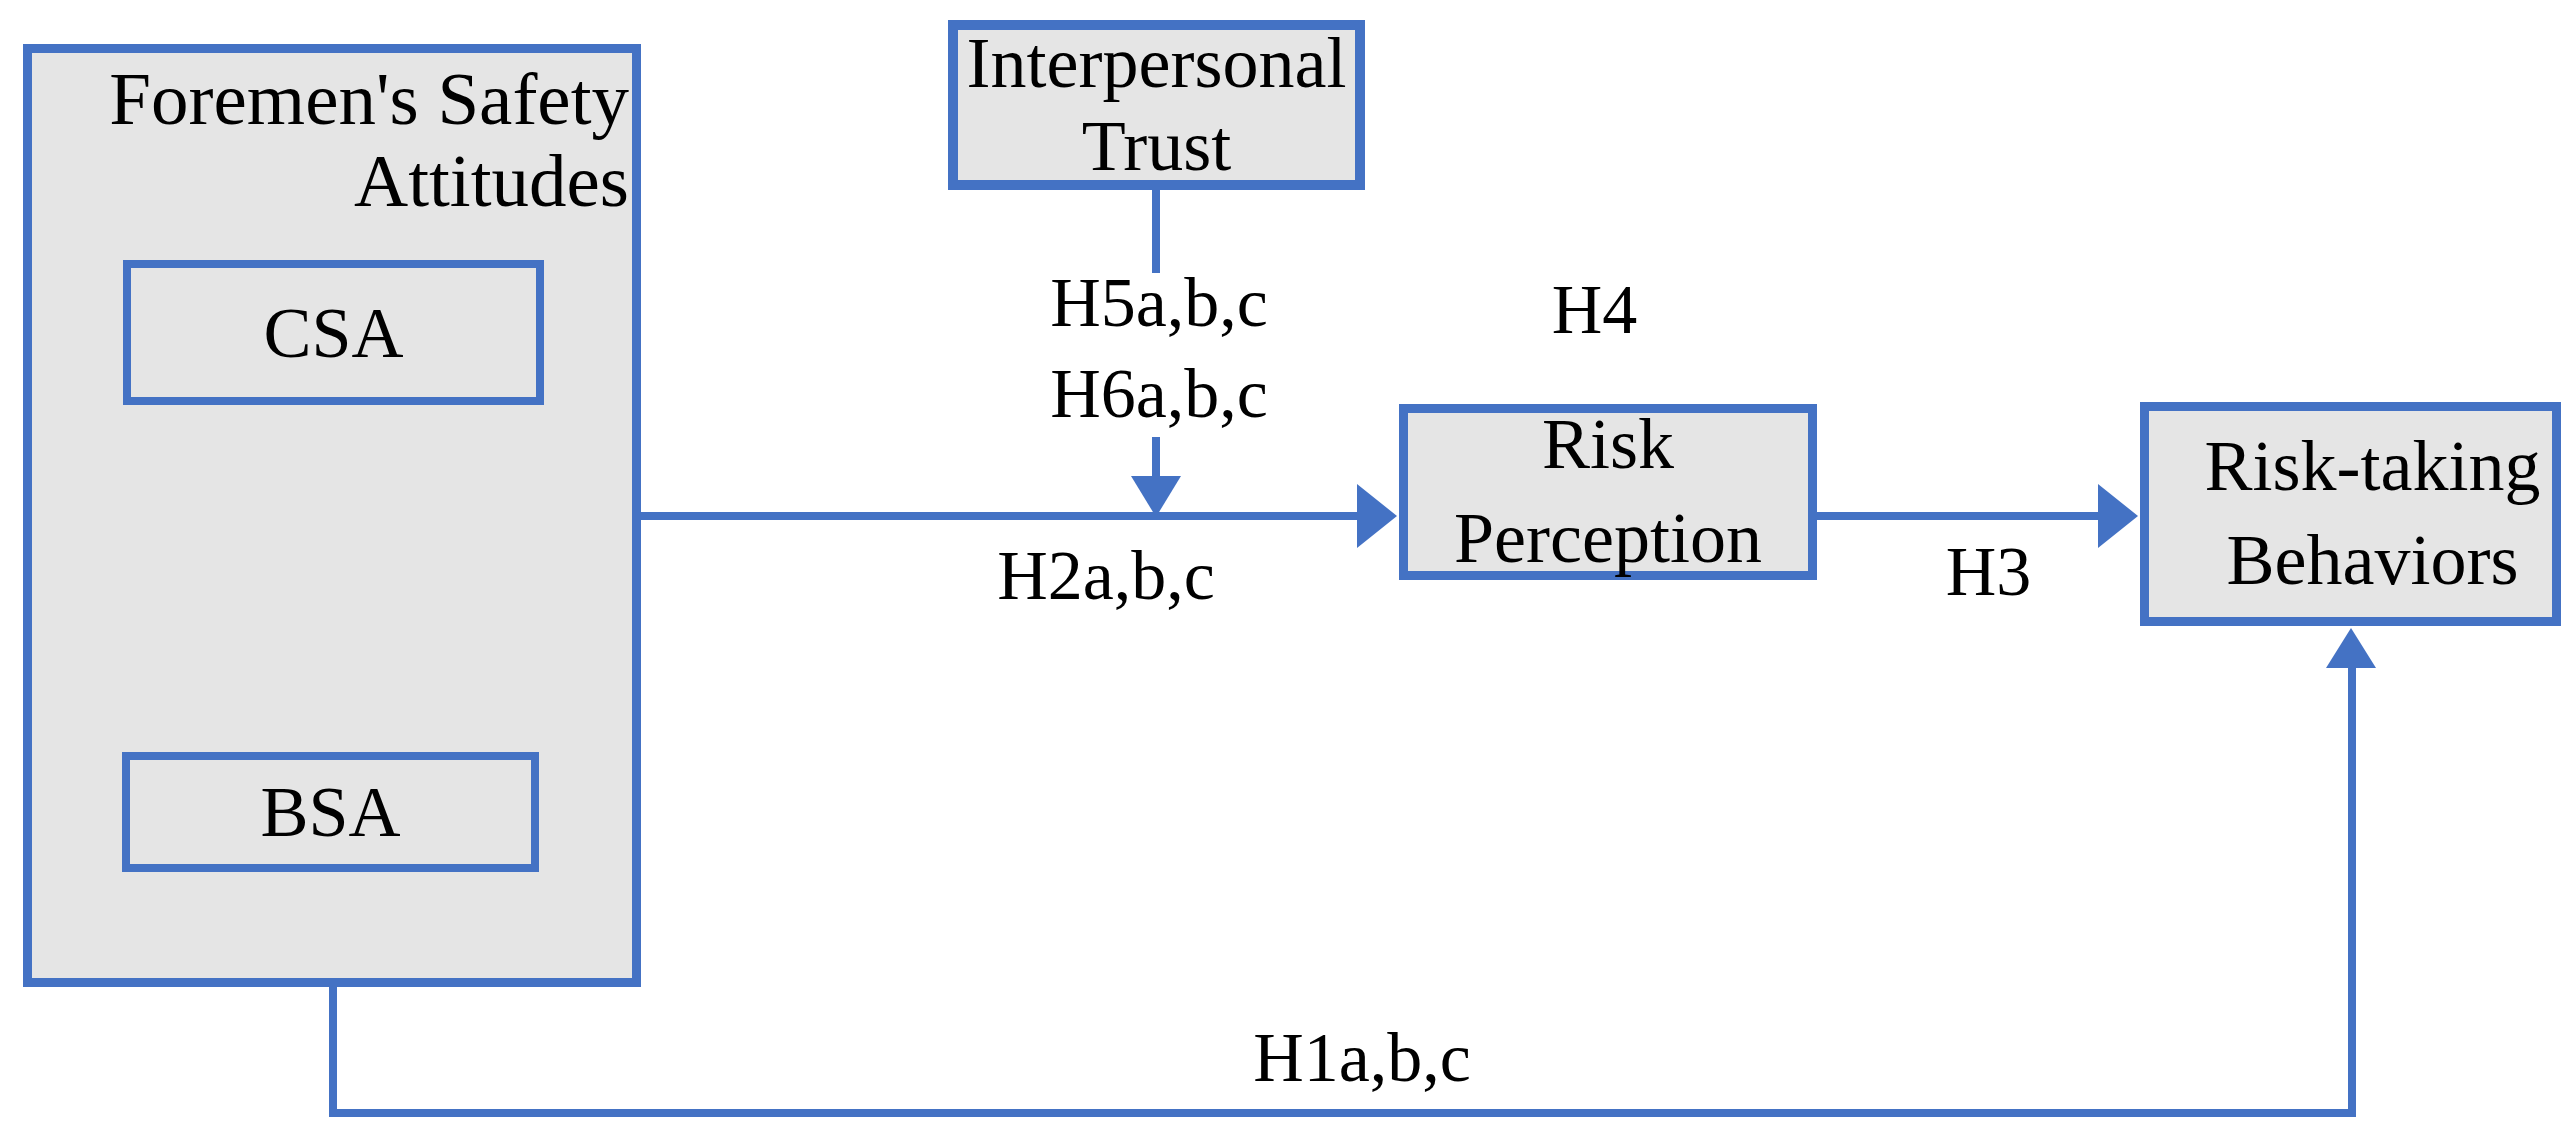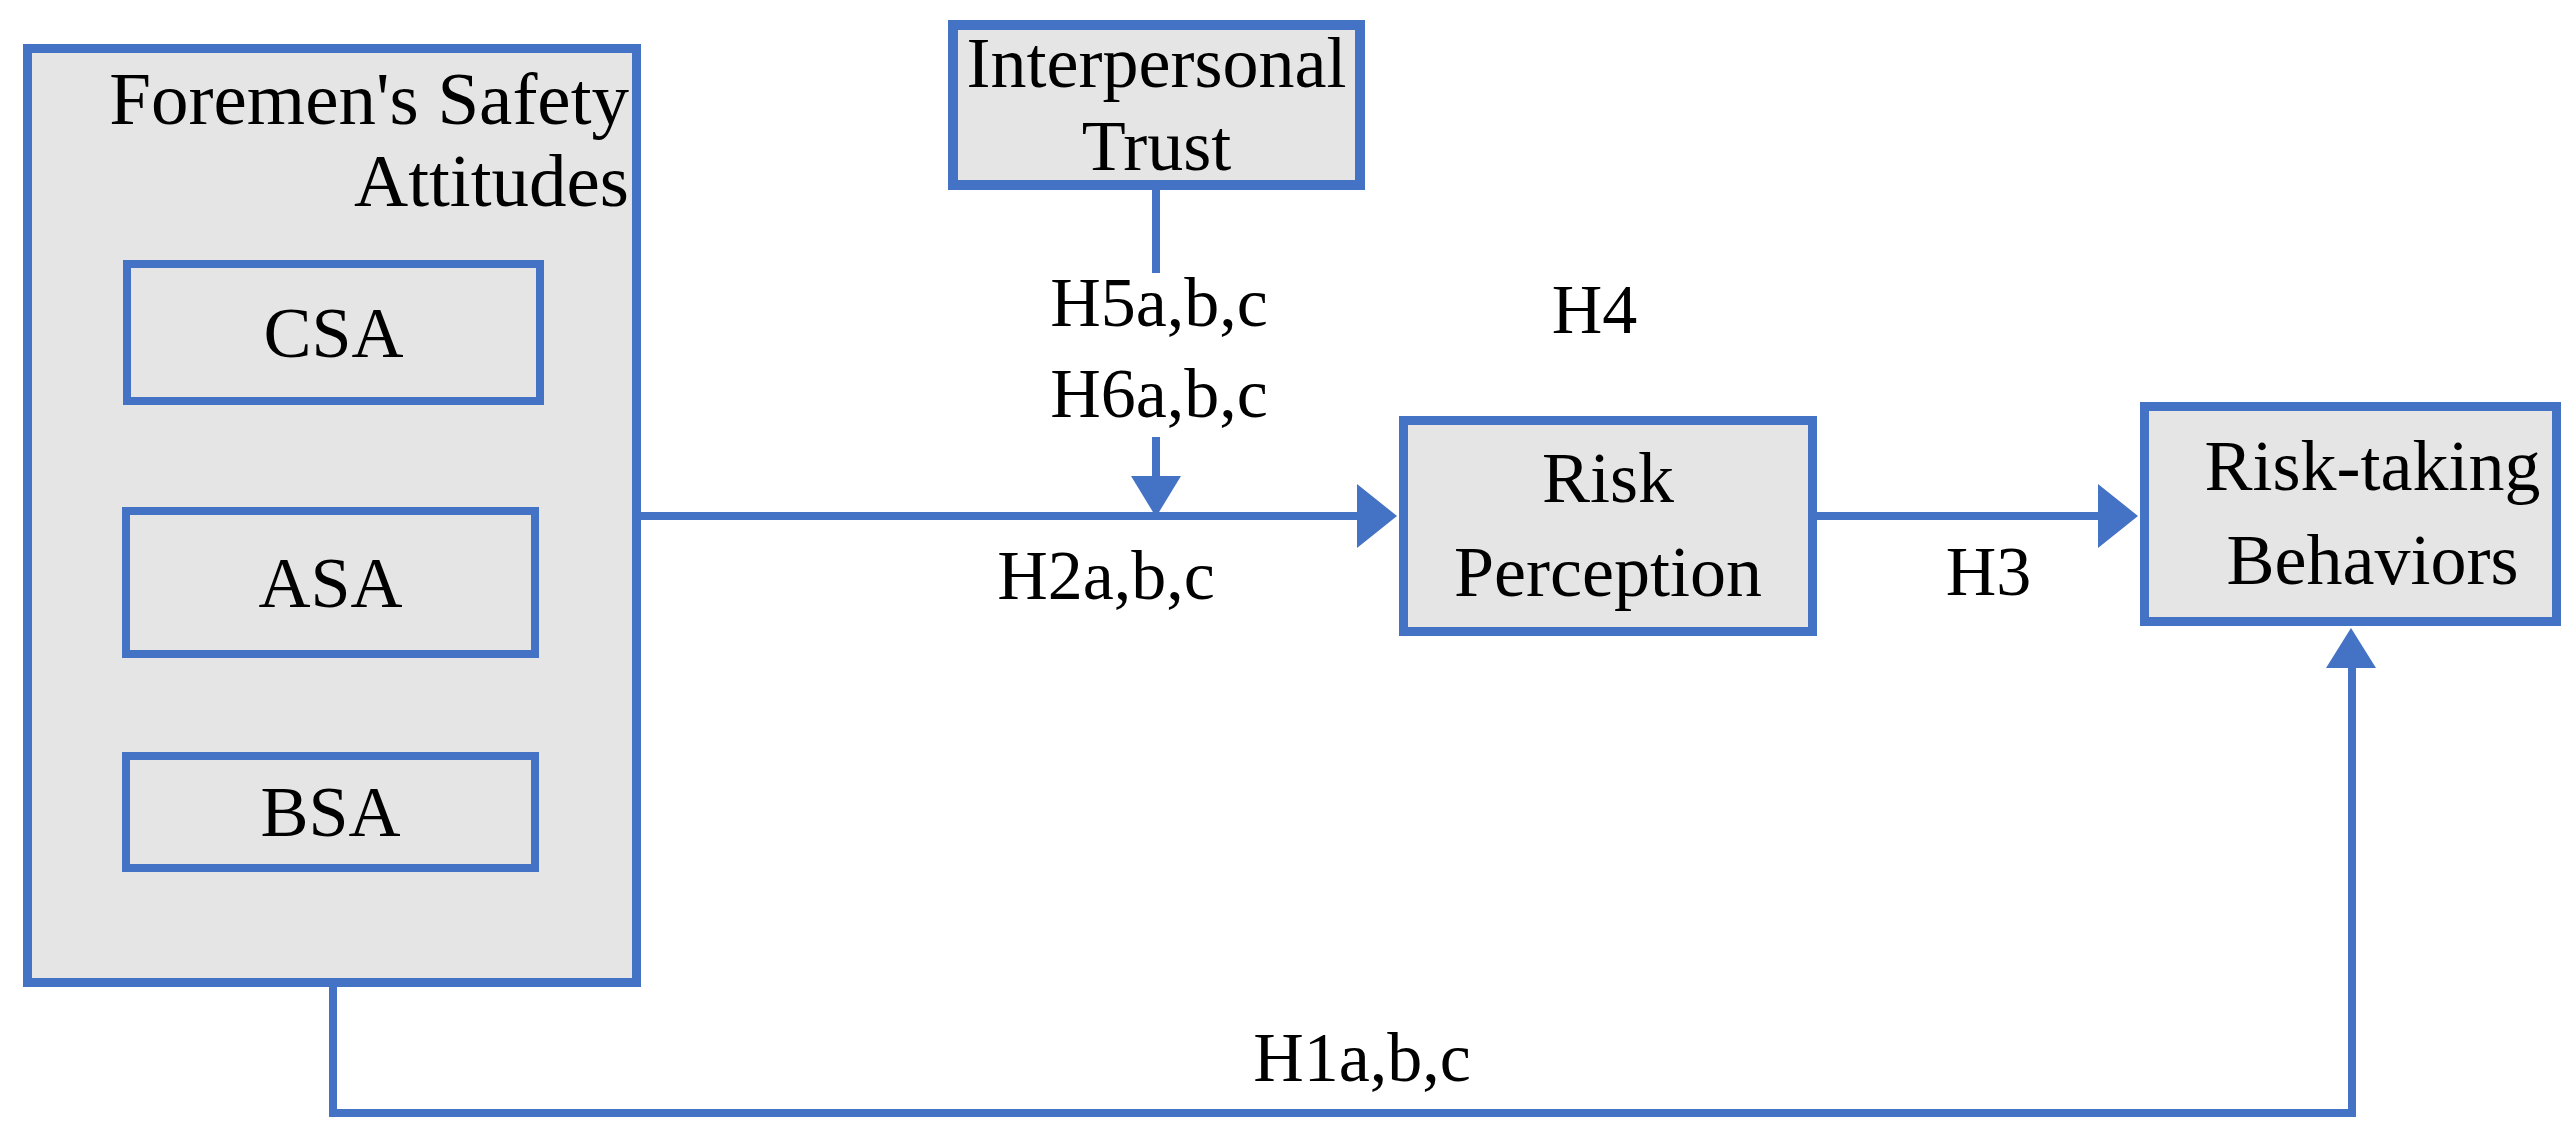--- a/index.html
+++ b/index.html
@@ -30,21 +30,21 @@
     line-height: 1.25;
   }
   
   .box-fsa    { left: 23px;   top: 44px;  width: 618px; height: 943px; justify-content: flex-start; align-items: center; }
   .fsa-title  { position: absolute; left: 35px; top: 58px; width: 594px; text-align: right;
                 font-size: 75px; line-height: 1.09; white-space: pre-line; }
   .box-csa    { left: 123px;  top: 260px; width: 421px; height: 145px; border-width: 8.7px; }
   .box-asa    { left: 122px;  top: 507px; width: 417px; height: 151px; border-width: 8.7px; }
   .box-bsa    { left: 122px;  top: 752px; width: 417px; height: 120px; border-width: 8.7px; }
   .box-it     { left: 948px; top: 20px;  width: 417px; height: 170px; border-width: 10.5px; line-height: 1.15; }
-  .box-rp     { left: 1399px; top: 416px; width: 418px; height: 220px; line-height: 1.3; }
+  .box-rp     { left: 1399px; top: 404px; width: 418px; height: 176px; line-height: 1.3; }
   .box-rtb    { left: 2140px; top: 402px; width: 421px; height: 224px; line-height: 1.3; padding-left: 44px; }
 
   .line {
     position: absolute;
     background: var(--accent, #4472C4);
   }
   .line-h2         { left: 641px;  top: 512px;  width: 721px;  height: 7.9px; }
   .line-h3         { left: 1817px; top: 512px;  width: 286px;  height: 7.9px; }
   .line-it-upper   { left: 1152px; top: 190px;  width: 7.9px;    height: 83px; }
   .line-it-lower   { left: 1152px; top: 437px;  width: 7.9px;    height: 45px; }
@@ -92,23 +92,20 @@
 
 <div class="canvas">
 
   <div class="box box-fsa"></div>
   <div class="fsa-title">Foremen's Safety
 Attitudes</div>
 
   <div class="box box-csa">
     <span>CSA</span>
   </div>
-  <div class="box box-asa">
-    <span>ASA</span>
-  </div>
   <div class="box box-bsa">
     <span>BSA</span>
   </div>
 
   <div class="box box-it">
     <span>Interpersonal
 Trust</span>
   </div>
 
   <div class="box box-rp">

